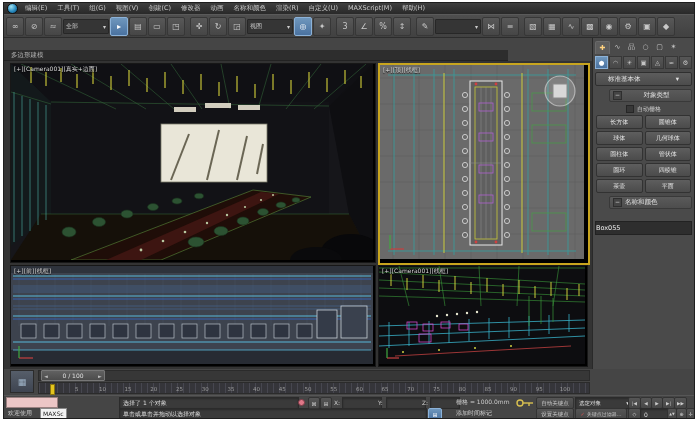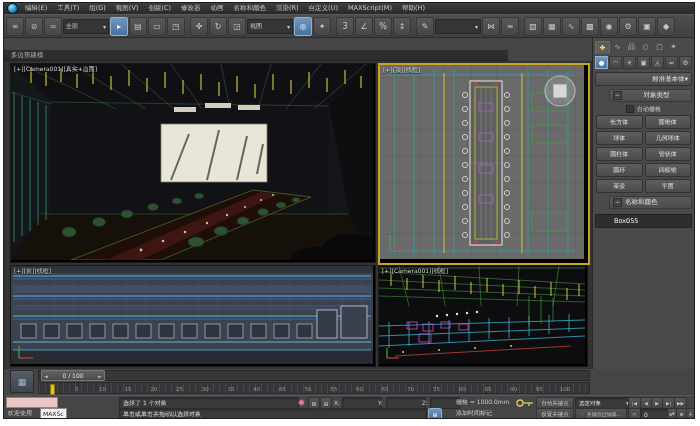--- a/index.html
+++ b/index.html
@@ -36,30 +36,30 @@
   .vp svg{position:absolute;left:0;top:0;}
   
   .cmdpanel{left:588px;top:35px;width:102px;height:331px;background:#4a4a4a;border-left:1px solid #292929;padding:3px 2px;}
   .ctabs{display:flex;gap:1px;margin-bottom:2px;}
   .ctab{width:13px;height:12px;background:#4a4a4a;color:#c4c4c4;font-size:7px;display:flex;align-items:center;justify-content:center;border-radius:2px 2px 0 0;}
   .ctab.on{background:#5d5d5d;border:1px solid #6a6a6a;border-bottom:none;color:#ffd27f;}
   .ccats{display:flex;gap:1px;margin-bottom:3px;}
   .ccat{width:12px;height:11px;background:linear-gradient(#565656,#474747);border:1px solid #373737;color:#c4c4c4;font-size:6.5px;display:flex;align-items:center;justify-content:center;}
   .ccat.on{background:linear-gradient(#6f97bd,#4a72a0);border-color:#8cb2d8;color:#fff;}
   .cdrop{height:12px;background:linear-gradient(#5c5c5c,#4c4c4c);border:1px solid #2f2f2f;border-radius:2px;color:#e2e2e2;
-         font-size:6.5px;display:flex;align-items:center;justify-content:flex-end;padding:0 3px;margin-bottom:3px;}
+         font-size:6.5px;display:flex;align-items:center;justify-content:space-between;padding:0 12px;margin-bottom:3px;}
   .rollout{background:linear-gradient(#5a5a5a,#4d4d4d);border:1px solid #393939;border-radius:2px;height:11px;
            display:flex;align-items:center;gap:3px;padding:0 3px;color:#e0e0e0;font-size:6.5px;margin-bottom:2px;margin-left:14px;}
   .rollbox{width:7px;height:7px;background:#444;border:1px solid #2e2e2e;color:#ddd;font-size:6px;line-height:6px;text-align:center;}
   .agrow{display:flex;align-items:center;gap:3px;justify-content:center;color:#cfcfcf;font-size:6px;height:10px;}
   .chk{width:6px;height:6px;background:#383838;border:1px solid #262626;}
   .pgrid{display:grid;grid-template-columns:1fr 1fr;gap:2px;padding:1px 1px 3px;}
   .pbtn{height:12px;background:linear-gradient(#5e5e5e,#4b4b4b);border:1px solid #323232;border-radius:2px;color:#e4e4e4;
         font-size:6px;display:flex;align-items:center;justify-content:center;white-space:nowrap;}
-  .namefield{height:12px;background:#2e2e2e;border:1px solid #222;color:#f0f0f0;font-size:6.5px;display:flex;align-items:center;padding:0 18px;margin-top:5px;text-align:right;}
+  .namefield{height:12px;background:#2e2e2e;border:1px solid #222;color:#f0f0f0;font-size:6.5px;display:flex;align-items:center;padding:0 0;margin-top:12px;text-align:right;}
   
   .minicurve{left:6px;top:367px;width:24px;height:23px;background:linear-gradient(#565e6a,#3e4450);border:1px solid #2b2b2b;color:#9fb4c8;font-size:9px;display:flex;align-items:center;justify-content:center;}
   .timeslider{left:34px;top:367px;width:552px;height:11px;background:#373737;border:1px solid #2b2b2b;display:flex;align-items:center;}
   .tshandle{display:flex;align-items:center;height:9px;margin-left:2px;background:linear-gradient(#616161,#4c4c4c);border:1px solid #777;border-radius:1px;}
   .tsarrow{width:8px;color:#bbb;font-size:5px;text-align:center;}
   .tsframe{min-width:46px;text-align:center;color:#e0e0e0;font-size:6px;}
   .trackbar{left:34px;top:379px;width:552px;height:12px;background:#35353a;border:1px solid #2b2b2b;
             background-image:repeating-linear-gradient(90deg,#474750 0 1px,transparent 1px 6px);}
   .tick{position:absolute;top:3px;transform:translateX(-50%);font-size:5.5px;color:#9a9a9a;}
   .tmark{position:absolute;left:11px;top:1px;width:3px;height:9px;background:#e4c51e;border:1px solid #8a7510;}

